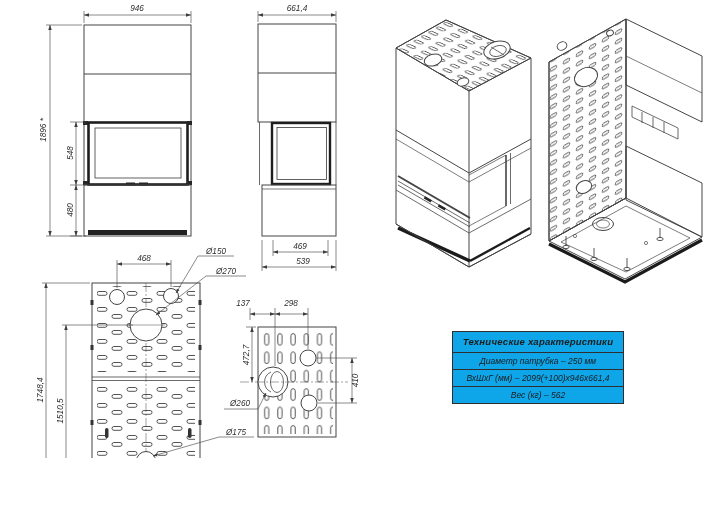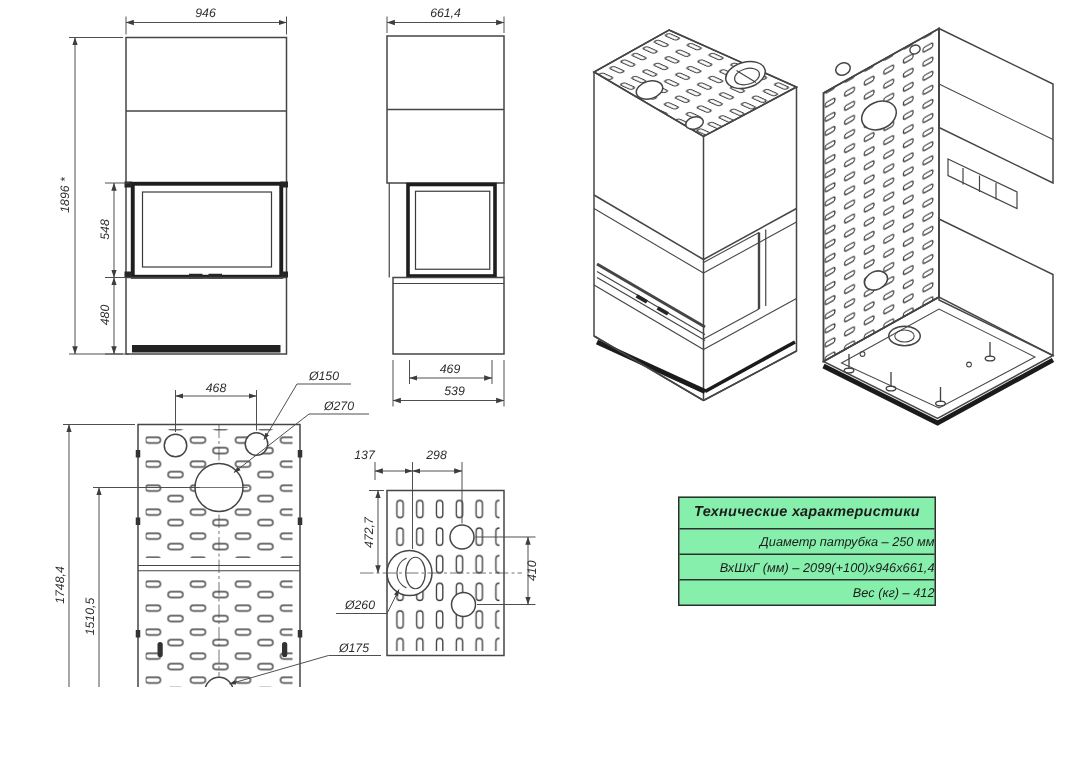--- a/index.html
+++ b/index.html
@@ -2,25 +2,25 @@
 <html><head>
 <meta charset="utf-8">
 <style>
   html,body{margin:0;padding:0;background:#ffffff;}
   .stage{position:relative;width:720px;height:458px;background:#ffffff;overflow:hidden;
          font-family:"Liberation Sans",sans-serif;}
   svg text{font-family:"Liberation Sans",sans-serif;font-style:italic;fill:#2e2e2e;}
   .dim{font-size:8.2px;}
   .lead{font-size:8.2px;}
   
-  .spec-table{position:absolute;left:452px;top:331px;width:170px;background:#86efac;
+  .spec-table{position:absolute;left:452px;top:331px;width:170px;background:#0ea5e9;
               border:1.4px solid #2f2f2f;font-style:italic;color:#1c1c1c;}
   .spec-table .hdr{height:20px;line-height:20px;text-align:center;font-weight:bold;
                    font-size:9.6px;border-bottom:1.3px solid #2f2f2f;letter-spacing:0.2px;}
-  .spec-table .row{height:16px;line-height:16px;text-align:right;font-size:8.5px;
+  .spec-table .row{height:16px;line-height:16px;text-align:center;font-size:8.5px;
                    border-bottom:1.3px solid #2f2f2f;white-space:nowrap;}
   .spec-table .row:last-child{border-bottom:none;}
   .bottom-strip{position:absolute;left:0;top:502px;width:720px;height:8px;background:#f0f2f4;}
 </style>
 </head>
 <body>
 
 <div class="stage">
 
 <svg width="720" height="510" viewBox="0 0 720 510">
@@ -274,18 +274,18 @@
     </g>
     <text x="645" y="494" font-size="20" font-weight="bold" font-style="normal" fill="#eef0f2" stroke="#e2e5e8" stroke-width="0.6" letter-spacing="0.5">Avito</text>
   </g>
 </svg>
 
 
 <div class="spec-table">
   <div class="hdr">Технические характеристики</div>
   <div class="row">Диаметр патрубка – 250 мм</div>
   <div class="row">ВхШхГ (мм) – 2099(+100)х946х661,4</div>
-  <div class="row">Вес (кг) – 412</div>
+  <div class="row">Вес (кг) – 562</div>
 </div>
 
 <div class="bottom-strip"></div>
 
 </div>
 
 </body></html>

